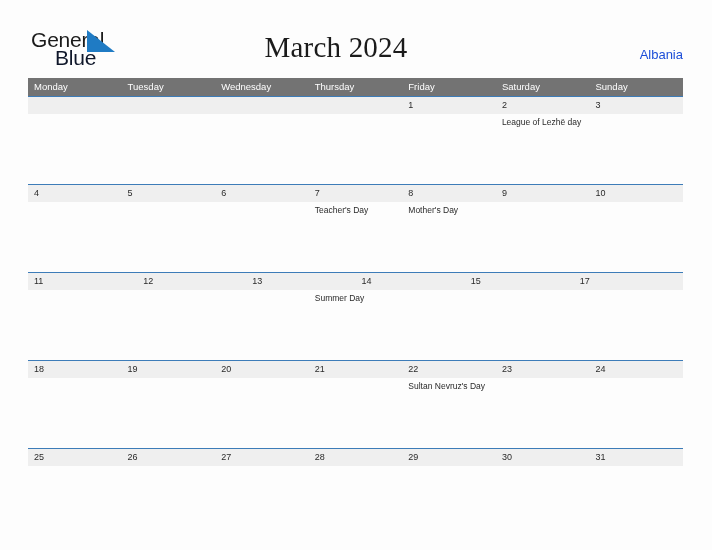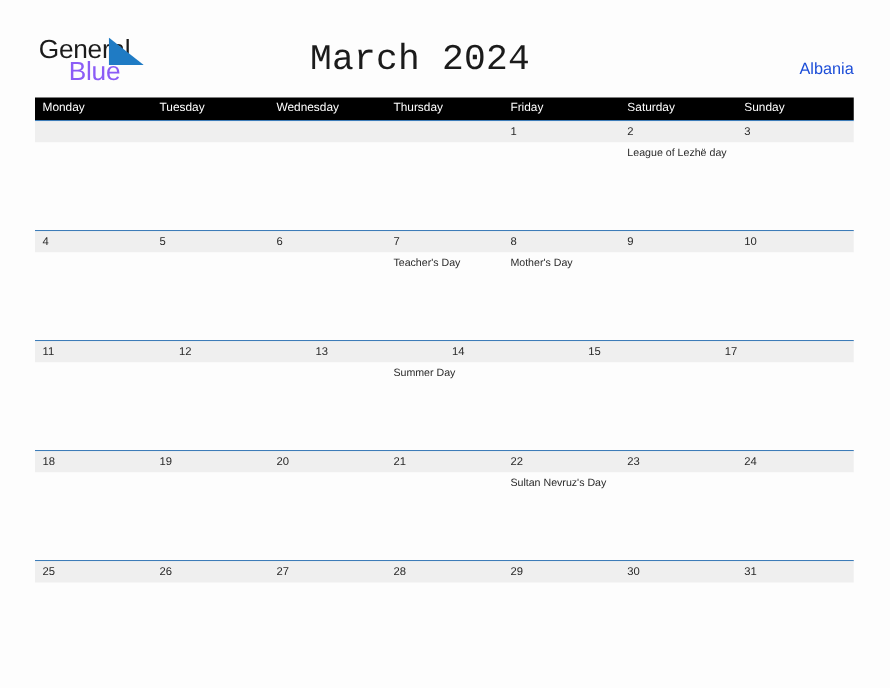--- a/index.html
+++ b/index.html
@@ -40,41 +40,41 @@
     color: #1b1b1b;
     font-family: "Liberation Sans", sans-serif;
     line-height: 22px;
   }
   #brand-logo .logo-blue {
     position: absolute;
     left: 24px;
     top: 18px;
     font-size: 21px;
     letter-spacing: -0.2px;
-    color: #8b5cf6;
+    color: #0f172a;
     font-family: "Liberation Sans", sans-serif;
     line-height: 22px;
   }
   #brand-logo .logo-flag {
     position: absolute;
     left: 56px;
     top: 1px;
     width: 28px;
     height: 22px;
   }
 
   #calendar-title {
     position: absolute;
     left: 0;
     top: 31px;
     width: 672px;
     text-align: center;
     font-size: 29px;
     color: #1b1b1b;
-    font-family: Liberation Mono, monospace;
+    font-family: Liberation Serif, serif;
     font-weight: normal;
     letter-spacing: 0.2px;
   }
 
   #country-label {
     position: absolute;
     right: 29px;
     top: 47px;
     font-size: 13px;
     color: #1d4ed8;
@@ -86,21 +86,21 @@
     position: absolute;
     left: 28px;
     top: 78px;
     width: 655px;
   }
 
   #weekday-header {
     display: flex;
     width: 655px;
     height: 18px;
-    background: #000000;
+    background: #737373;
   }
   #weekday-header .weekday-cell {
     flex: 1 1 0;
     color: #ffffff;
     font-size: 9.5px;
     line-height: 18px;
     padding-left: 6px;
     box-sizing: border-box;
     font-family: "Liberation Sans", sans-serif;
     white-space: nowrap;

